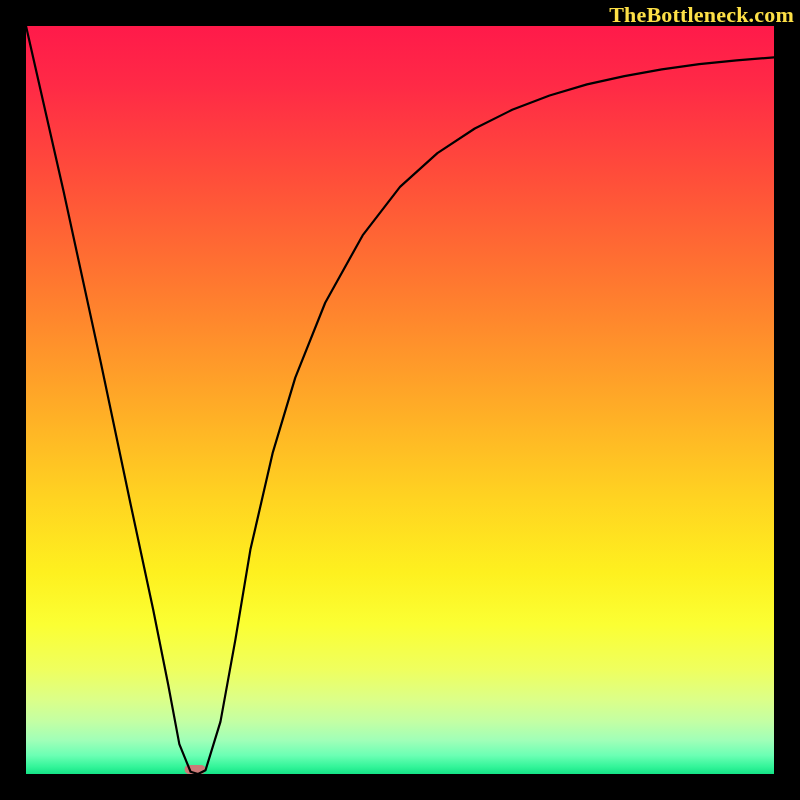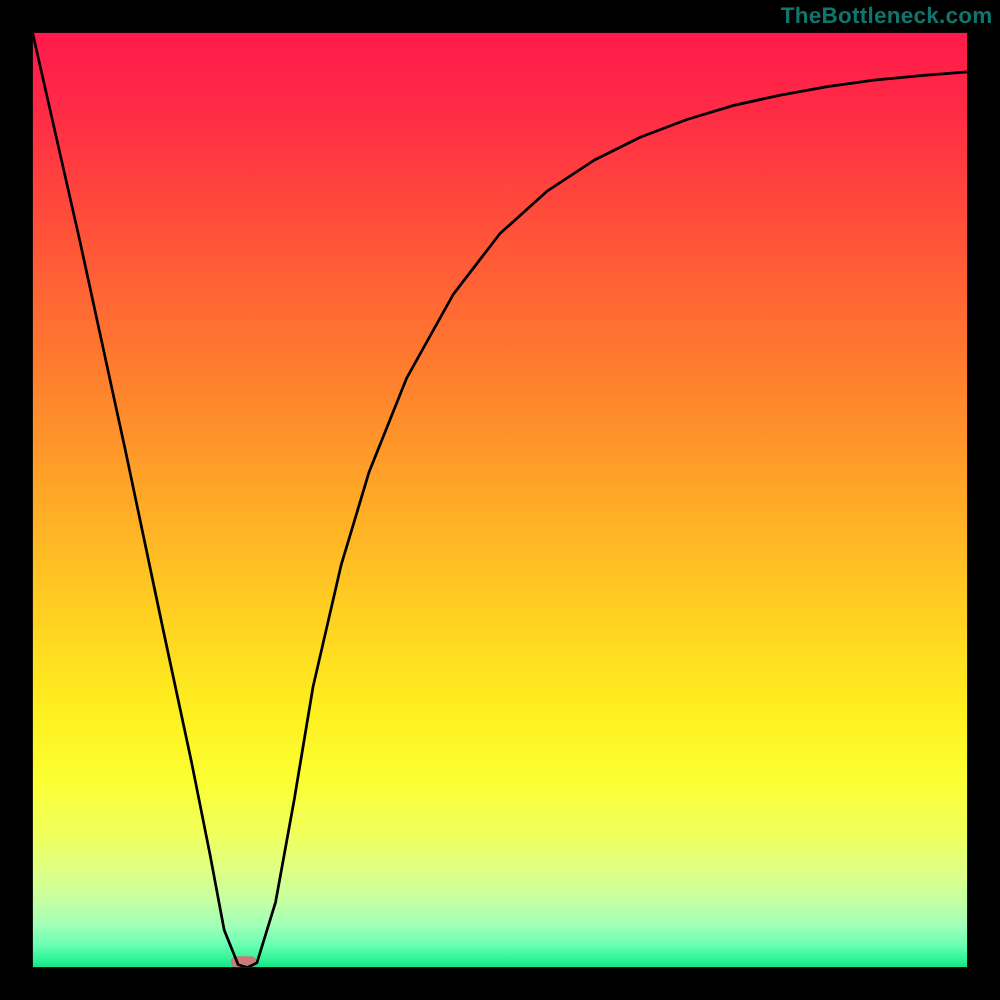--- a/index.html
+++ b/index.html
@@ -22,25 +22,26 @@
     left: 26px;
     top: 26px;
     width: 748px;
     height: 748px;
     overflow: hidden;
   }
   .watermark {
     position: absolute;
     top: 2px;
     right: 6px;
-    color: #0f766e;
-    font-size: 18px;
+    color: #fde047;
+    font-size: 22px;
     font-weight: 600;
     letter-spacing: 0.2px;
     user-select: none;
+    font-family: Liberation Serif, serif;
   }
   svg { display: block; }
 </style>
 </head>
 <body>
 
 <div class="frame">
   <div class="plot">
     <svg id="chart-svg" width="748" height="748" viewBox="0 0 748 748">
         <defs>

